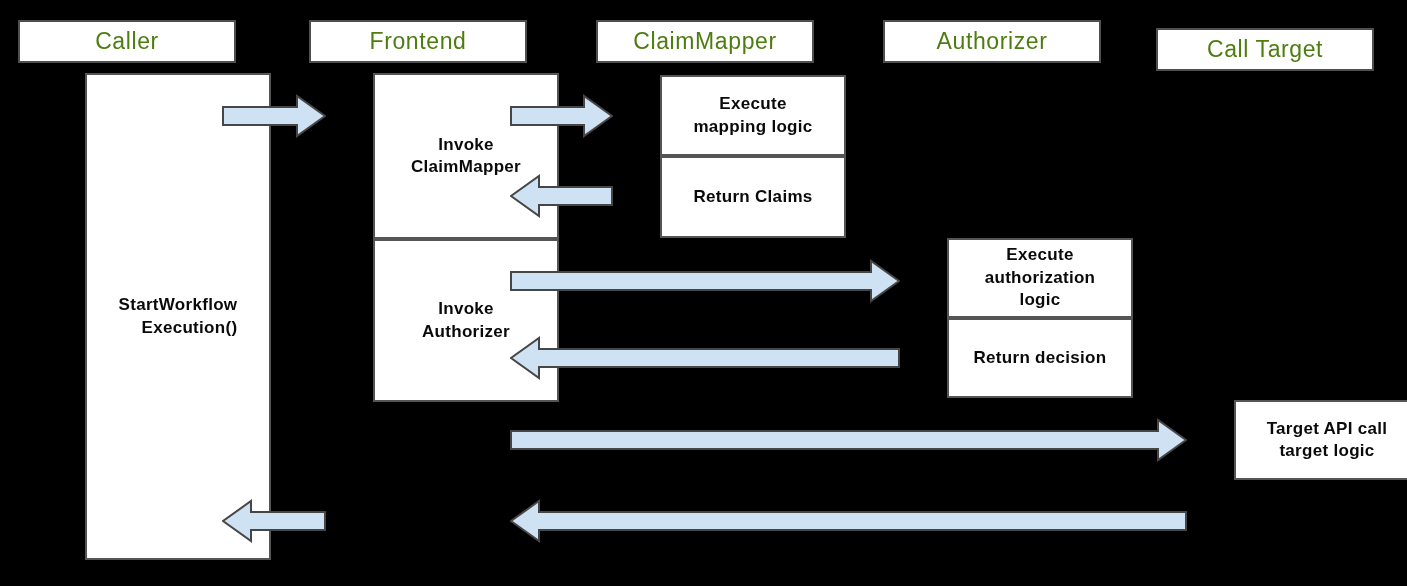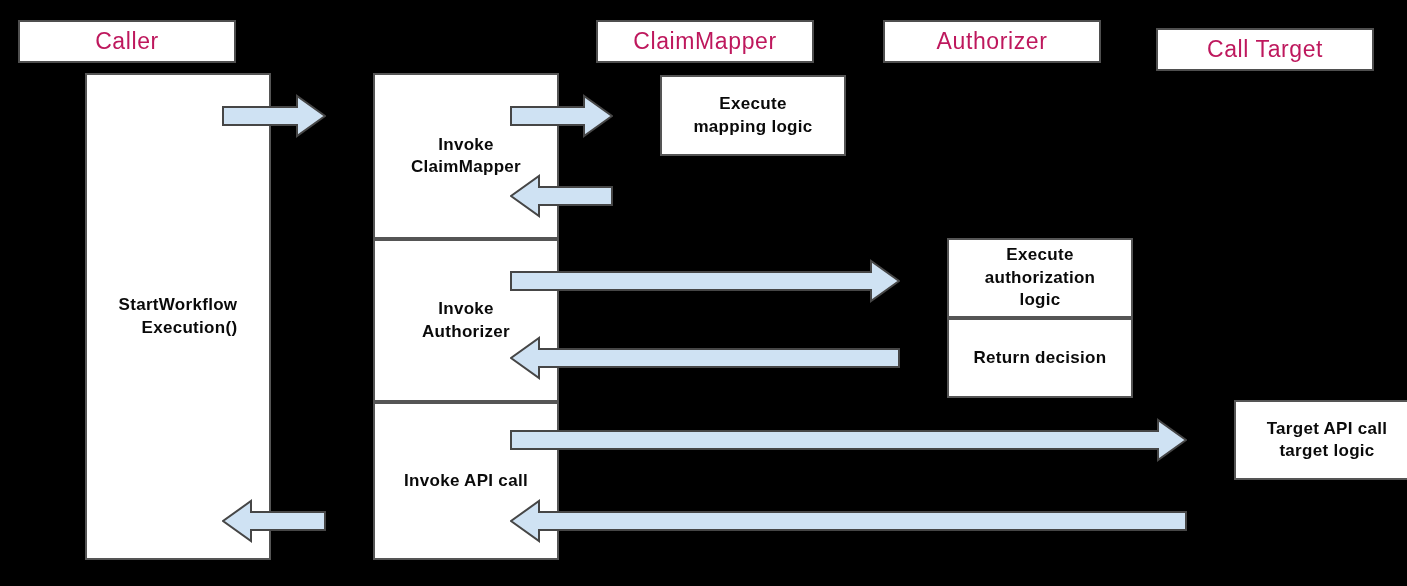--- a/index.html
+++ b/index.html
@@ -9,21 +9,21 @@
     background:#000;
     font-family:"Liberation Sans", sans-serif;
     overflow:hidden;
   }
   .hdr{
     position:absolute;
     top:20px;height:43px;width:218px;
     box-sizing:border-box;
     background:#fff;border:2px solid #4f4f4f;
     display:flex;align-items:center;justify-content:center;
-    font-size:23px;font-weight:400;letter-spacing:0.6px;color:#be185d;
+    font-size:23px;font-weight:400;letter-spacing:0.6px;color:#4d7c0f;
   }
   .box{
     position:absolute;width:186px;
     box-sizing:border-box;
     background:#fff;border:2px solid #555;
     display:flex;align-items:center;justify-content:center;
     text-align:center;
     font-size:17px;font-weight:700;letter-spacing:0.3px;
     line-height:1.32;color:#0a0a0a;
     white-space:pre-line;
@@ -33,35 +33,36 @@
   
   .hdr.caller{left:18px;}  .hdr.frontend{left:309px;} .hdr.claimmapper{left:596px;}
   .hdr.authorizer{left:883px;} .hdr.calltarget{left:1156px;margin-top:8px;}
 </style>
 </head>
 <body>
 
 <div class="canvas">
 
   <div class="hdr caller">Caller</div>
+  <div class="hdr frontend">Frontend</div>
   <div class="hdr claimmapper">ClaimMapper</div>
   <div class="hdr authorizer">Authorizer</div>
   <div class="hdr calltarget">Call Target</div>
 
   <div class="box" style="left:37px;top:73px;height:487px;text-align:right;">StartWorkflow
 Execution()</div>
 
   <div class="box" style="left:325px;top:73px;height:166px;">Invoke
 ClaimMapper</div>
   <div class="box" style="left:325px;top:239px;height:163px;">Invoke
 Authorizer</div>
-  <div class="box" style="left:325px;top:402px;height:158px;">Invoke API call</div>
 
   <div class="box" style="left:612px;top:75px;height:81px;">Execute
 mapping logic</div>
+  <div class="box" style="left:612px;top:156px;height:82px;">Return Claims</div>
 
   <div class="box" style="left:899px;top:238px;height:80px;">Execute
 authorization
 logic</div>
   <div class="box" style="left:899px;top:318px;height:80px;">Return decision</div>
 
   <div class="box" style="left:1186px;top:400px;height:80px;">Target API call
 target logic</div>
 
   <svg class="arrow" style="left:222px;top:94px;" width="104" height="44">

